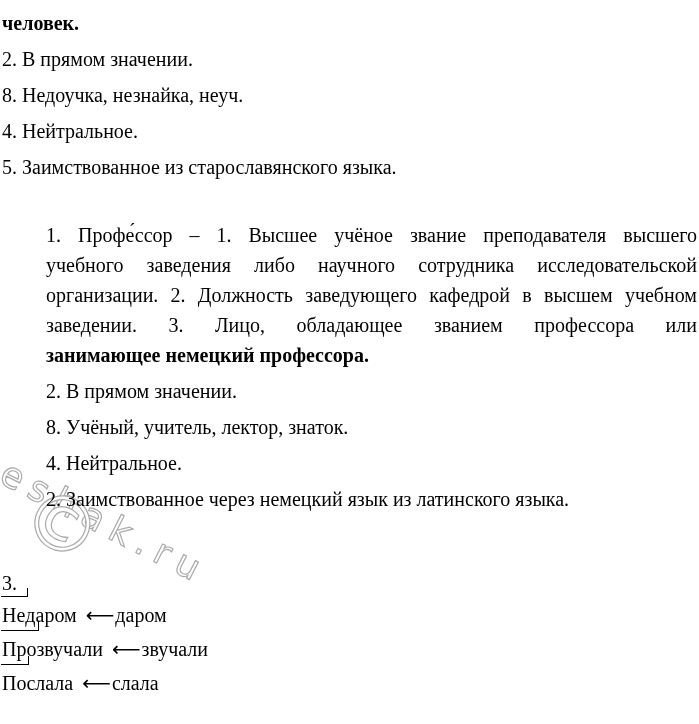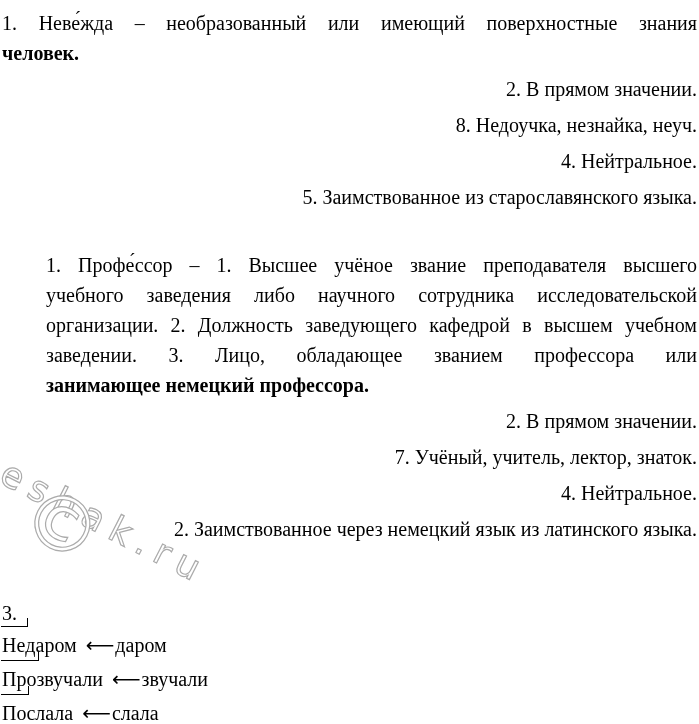--- a/index.html
+++ b/index.html
@@ -11,21 +11,21 @@
     font-size: 20px;
     position: relative;
     overflow: hidden;
     box-sizing: border-box;
     padding: 8px 2px 0 2px;
   }
   .doc { position: relative; z-index: 2; }
   .line { line-height: 30px; white-space: nowrap; }
   .jline { text-align: justify; text-align-last: justify; line-height: 30px; }
   .jlast { text-align: left; line-height: 30px; font-weight: bold; }
-  .item { margin-top: 6px; text-align: right; }
+  .item { margin-top: 6px; }
   .sec2 { margin-top: 38px; margin-left: 44px; }
   .sec3-head { margin-top: 54px; line-height: 30px; }
   .morph-row { line-height: 34px; white-space: nowrap; }
   .morph-row.first { margin-top: 0; }
   .prefix {
     position: relative;
     display: inline-block;
   }
   .prefix::after {
     content: "";
@@ -63,36 +63,35 @@
 </style>
 </head>
 <body>
 
 <div class="watermark wm-text">reshak.ru</div>
 <div class="watermark wm-copy">©</div>
 
 <div class="doc">
 
   <div>
-    <div class="jline">1. Неве́жда – необразованный или имеющий поверхностные знания</div>
     <div class="jlast">человек.</div>
     <div class="line item">2. В прямом значении.</div>
     <div class="line item">8. Недоучка, незнайка, неуч.</div>
     <div class="line item">4. Нейтральное.</div>
     <div class="line item">5. Заимствованное из старославянского языка.</div>
   </div>
 
   <div class="sec2">
     <div class="jline">1. Профе́ссор – 1. Высшее учёное звание преподавателя высшего</div>
     <div class="jline">учебного заведения либо научного сотрудника исследовательской</div>
     <div class="jline">организации. 2. Должность заведующего кафедрой в высшем учебном</div>
     <div class="jline">заведении. 3. Лицо, обладающее званием профессора или</div>
     <div class="jlast">занимающее немецкий профессора.</div>
     <div class="line item">2. В прямом значении.</div>
-    <div class="line item">7. Учёный, учитель, лектор, знаток.</div>
+    <div class="line item">8. Учёный, учитель, лектор, знаток.</div>
     <div class="line item">4. Нейтральное.</div>
     <div class="line item">2. Заимствованное через немецкий язык из латинского языка.</div>
   </div>
 
   <div>
     <div class="sec3-head">3.</div>
 
     <div class="morph-row first">
       <span class="morph-word"><span class="prefix">Не</span><span>даром</span></span><span class="arrow">⟵</span><span>даром</span>
     </div>

